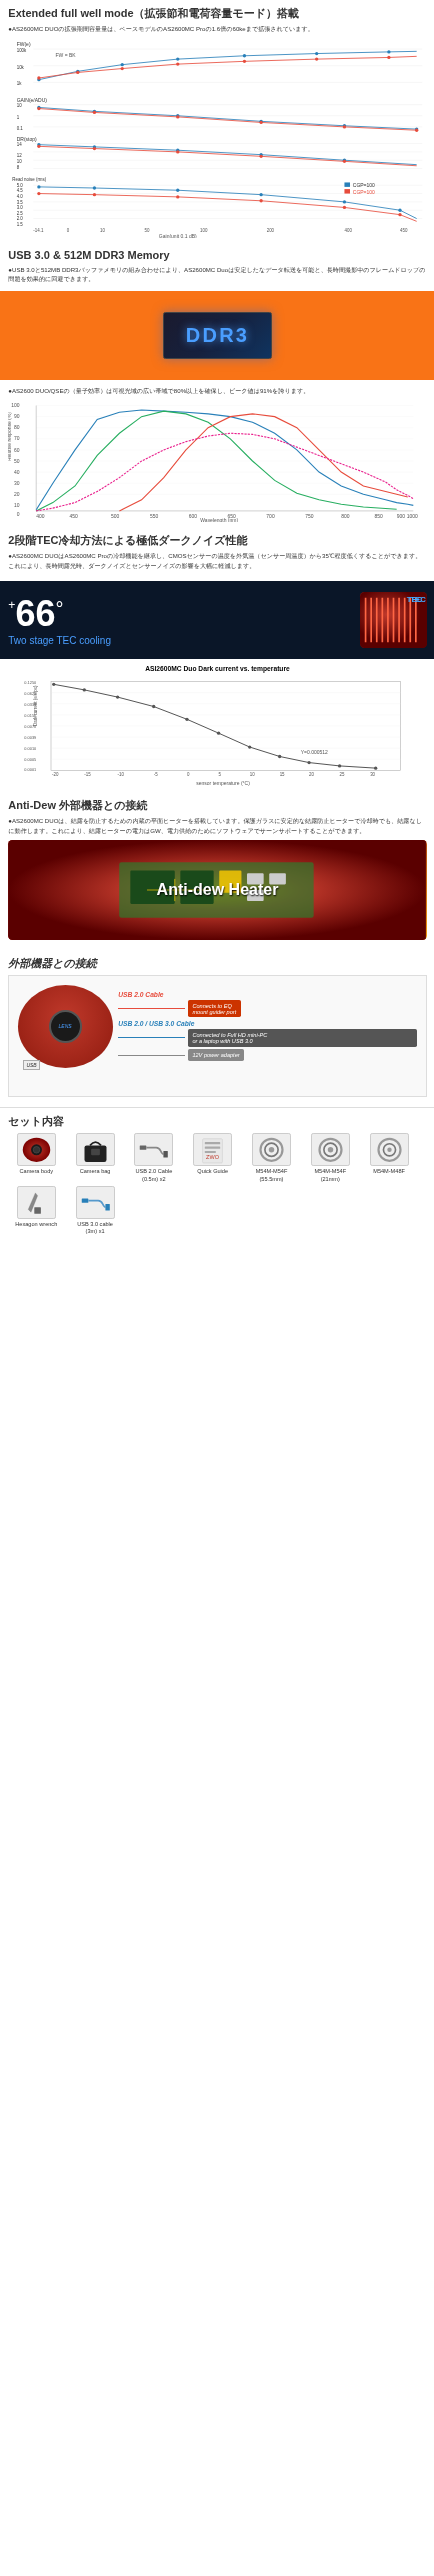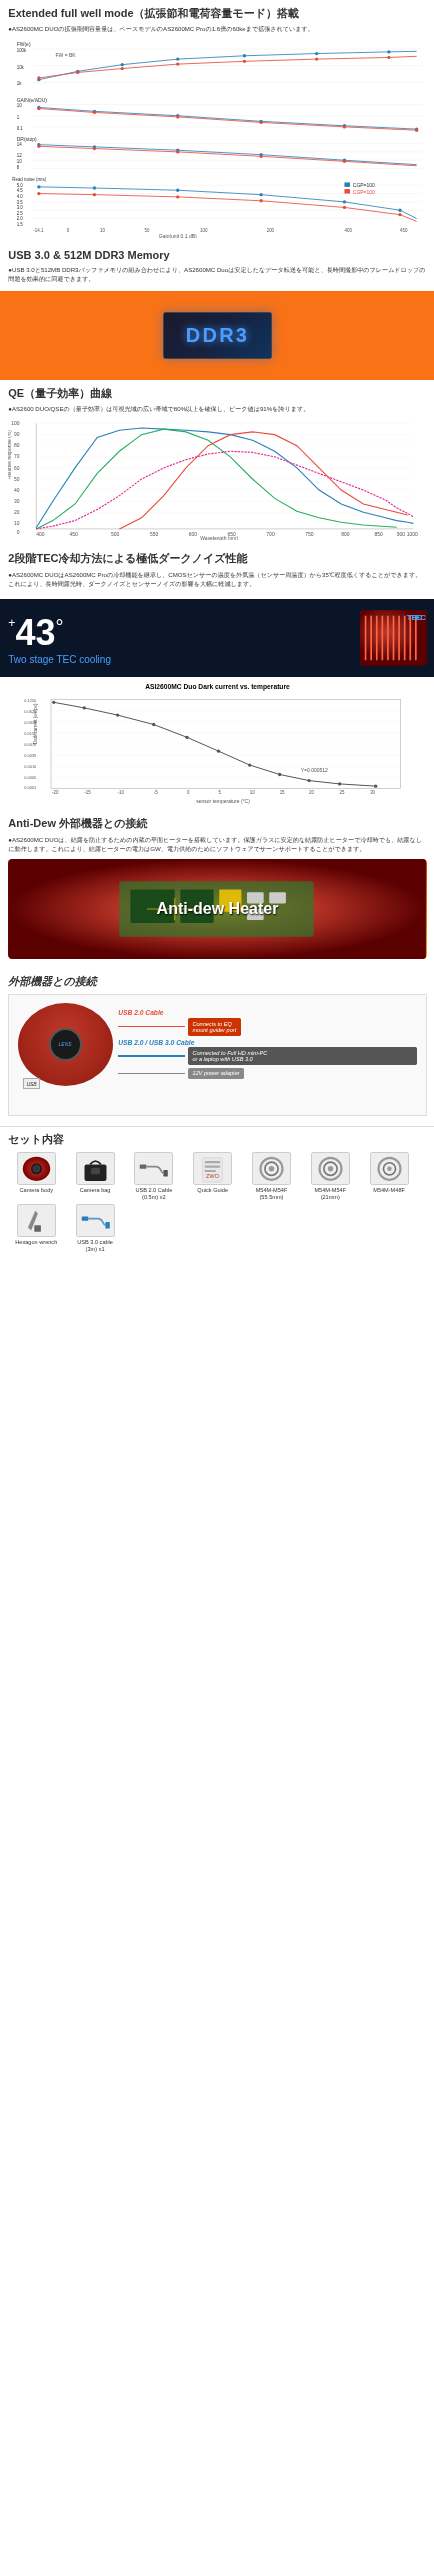--- a/index.html
+++ b/index.html
@@ -288,21 +288,20 @@
     <div class="section-desc">●USB 3.0と512MB DDR3バッファメモリの組み合わせにより、AS2600MC Duoは安定したなデータ転送を可能と、長時間撮影中のフレームドロップの問題を効果的に回避できます。</div>
   </div>
   <div class="ddr3-section">
     <div class="ddr3-chip">
       <div class="ddr3-label">DDR3</div>
     </div>
   </div>
 </div>
 
 <div class="section qe-section">
-  <div class="section-title">QE（量子効率）曲線</div>
   <div class="section-desc">●AS2600 DUO/QSEの（量子効率）は可視光域の広い帯域で80%以上を確保し、ピーク値は91%を誇ります。</div>
 
   <svg width="418" height="122" viewBox="0 0 752 220" style="font-size:12px">
     <rect width="752" height="220" fill="white"></rect>
 
     <line x1="50" y1="10" x2="730" y2="10" stroke="#eee" stroke-width="0.5"></line>
     <line x1="50" y1="30" x2="730" y2="30" stroke="#eee" stroke-width="0.5"></line>
     <line x1="50" y1="50" x2="730" y2="50" stroke="#eee" stroke-width="0.5"></line>
     <line x1="50" y1="70" x2="730" y2="70" stroke="#eee" stroke-width="0.5"></line>
     <line x1="50" y1="90" x2="730" y2="90" stroke="#eee" stroke-width="0.5"></line>
@@ -354,21 +353,21 @@
 </div>
 
 <div class="section">
   <div class="section-title">2段階TEC冷却方法による極低ダークノイズ性能</div>
   <div class="section-desc">●AS2600MC DUOはAS2600MC Proの冷却機能を継承し、CMOSセンサーの温度を外気温（センサー周温度）から35℃程度低くすることができます。これにより、長時間露光時、ダークノイズとセンサーノイズの影響を大幅に軽減します。</div>
 </div>
 <div class="tec-section">
   <div style="flex: 1;">
     <div style="display:flex; align-items:flex-start;">
       <span style="color:#fff; font-size:12.2px; padding-top:4.4px;">+</span>
-      <span style="color:#fff; font-size:36px; font-weight:bold;">43</span>
+      <span style="color:#fff; font-size:36px; font-weight:bold;">66</span>
       <span style="color:#fff; font-size:20px; padding-top:4.4px;">°</span>
     </div>
     <div style="color:#4a9eff; font-size:10px;">Two stage TEC cooling</div>
   </div>
   <div class="tec-chip-img">
     <svg width="67" height="56" viewBox="0 0 120 100" style="font-size:10px">
       <defs>
         <radialGradient id="chipGrad" cx="40%" cy="40%">
           <stop offset="0%" stop-color="#c0392b"></stop>
           <stop offset="100%" stop-color="#5a0000"></stop>

